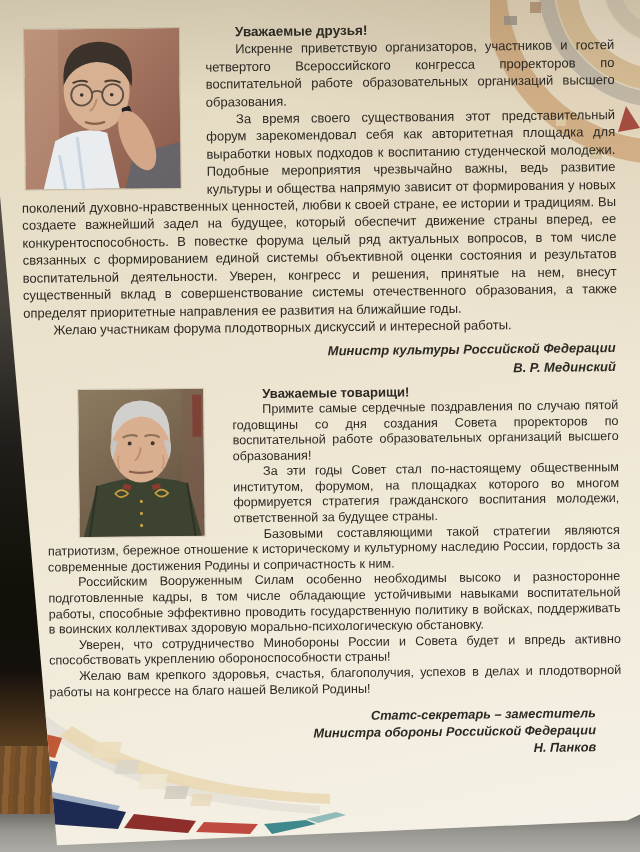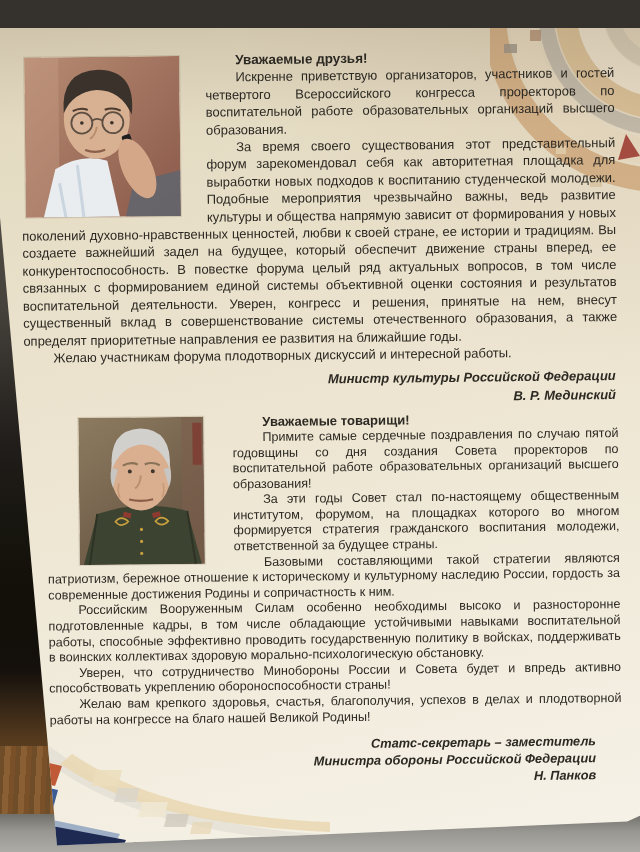--- a/index.html
+++ b/index.html
@@ -19,21 +19,20 @@
   }
   .bg-floor{
     position:absolute;left:0;bottom:0;width:100%;height:38px;
     background:linear-gradient(#716f6a 0%,#989691 45%,#aeaca6 100%);
   }
   
   .page{
     position:absolute;inset:0;
     clip-path:polygon(0 0,100% 0,100% 95.6%,98% 96.3%,8.9% 99.2%,0 23%);
     background:linear-gradient(168deg,#e0d6bc 0%,#e9e0ca 28%,#efe8d6 58%,#f6f2e8 100%);
-    margin-top:28px;
   }
   .page::after{ 
     content:"";position:absolute;inset:0;pointer-events:none;
     background:radial-gradient(130% 90% at 108% -6%,rgba(150,110,70,.14),rgba(0,0,0,0) 55%),
                linear-gradient(rgba(60,45,25,.10),rgba(0,0,0,0) 12%);
   }
   .deco{position:absolute;z-index:0;}
   .deco.arc{top:0;right:0;}
   .deco.swoosh{left:0;top:702px;}
   .content{

